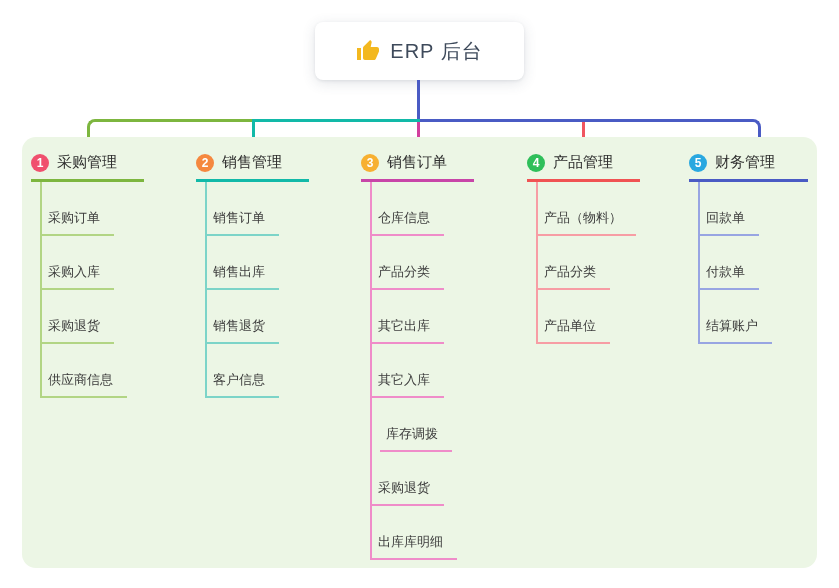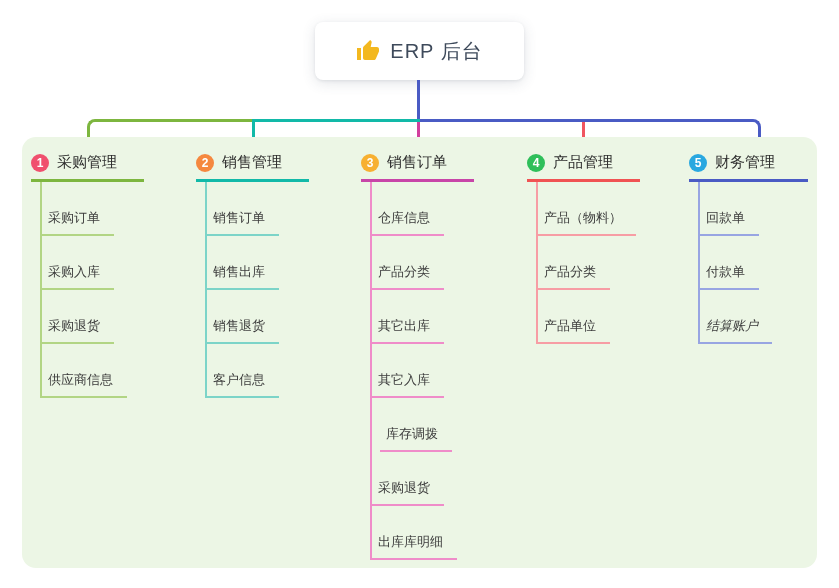--- a/index.html
+++ b/index.html
@@ -154,18 +154,18 @@
           <span class="branch-title">财务管理</span>
         </div>
         <div class="children" style="border-left-color: rgb(152, 165, 226);">
           <div class="child">
             <span class="child-label" style="border-bottom-color: rgb(152, 165, 226);">回款单</span>
           </div>
           <div class="child">
             <span class="child-label" style="border-bottom-color: rgb(152, 165, 226);">付款单</span>
           </div>
           <div class="child">
-            <span class="child-label" style="border-bottom-color: rgb(152, 165, 226); font-style: italic;">结算账户</span>
+            <span class="child-label" style="border-bottom-color: rgb(152, 165, 226);">结算账户</span>
           </div>
         </div>
       </div>
     </div>
 </div>
 
 </body></html>

